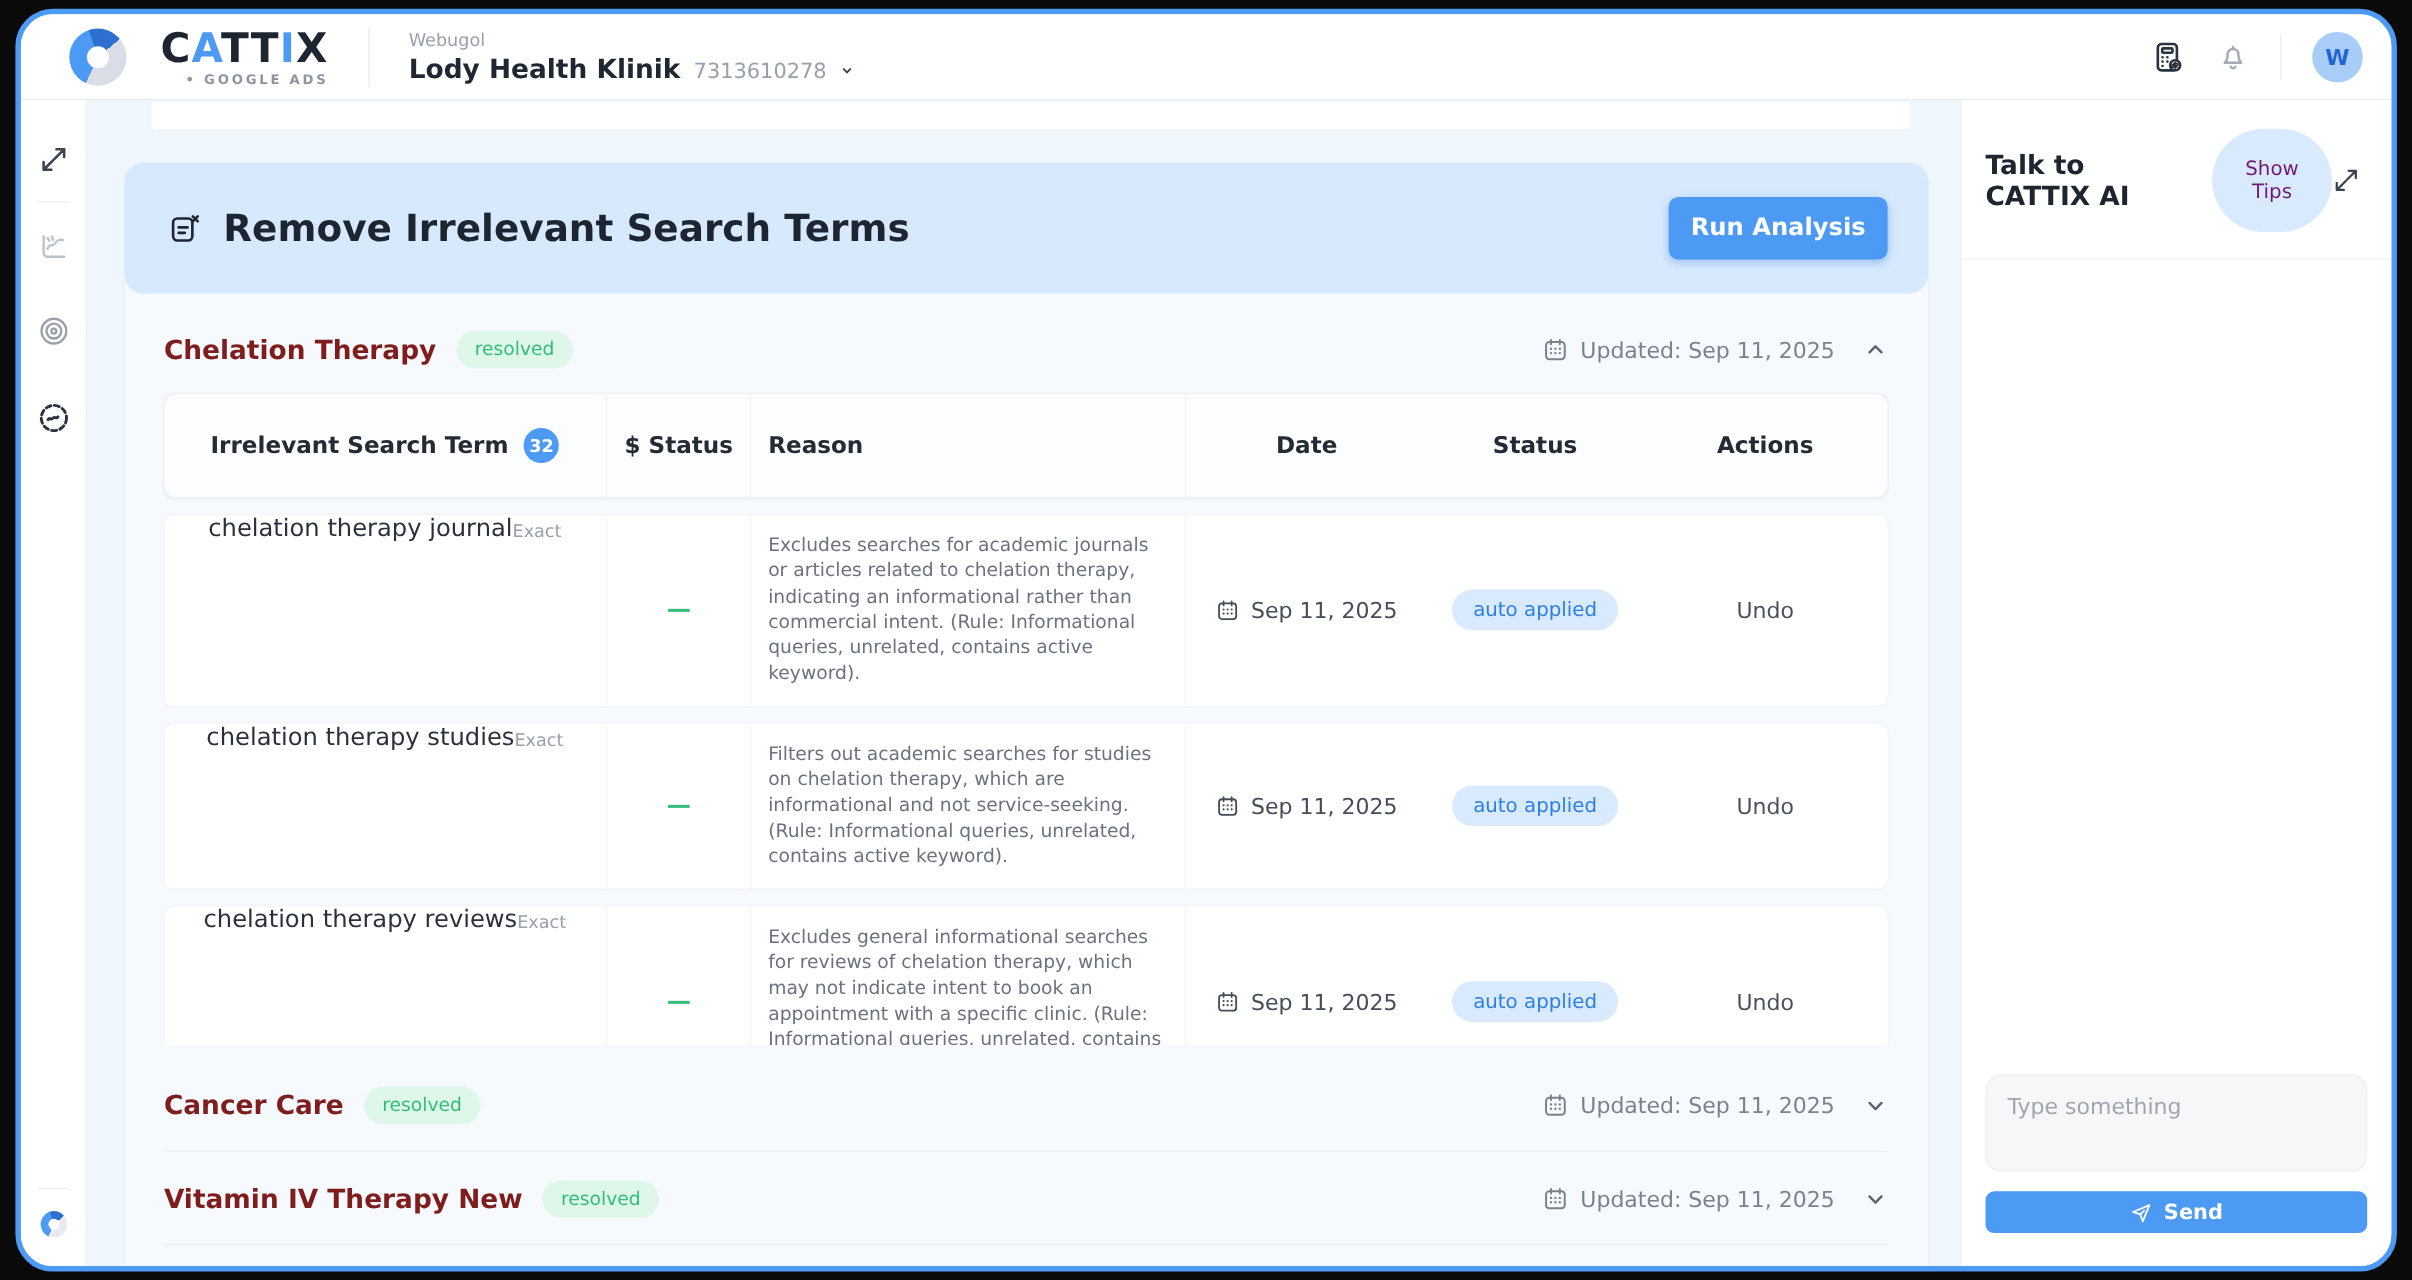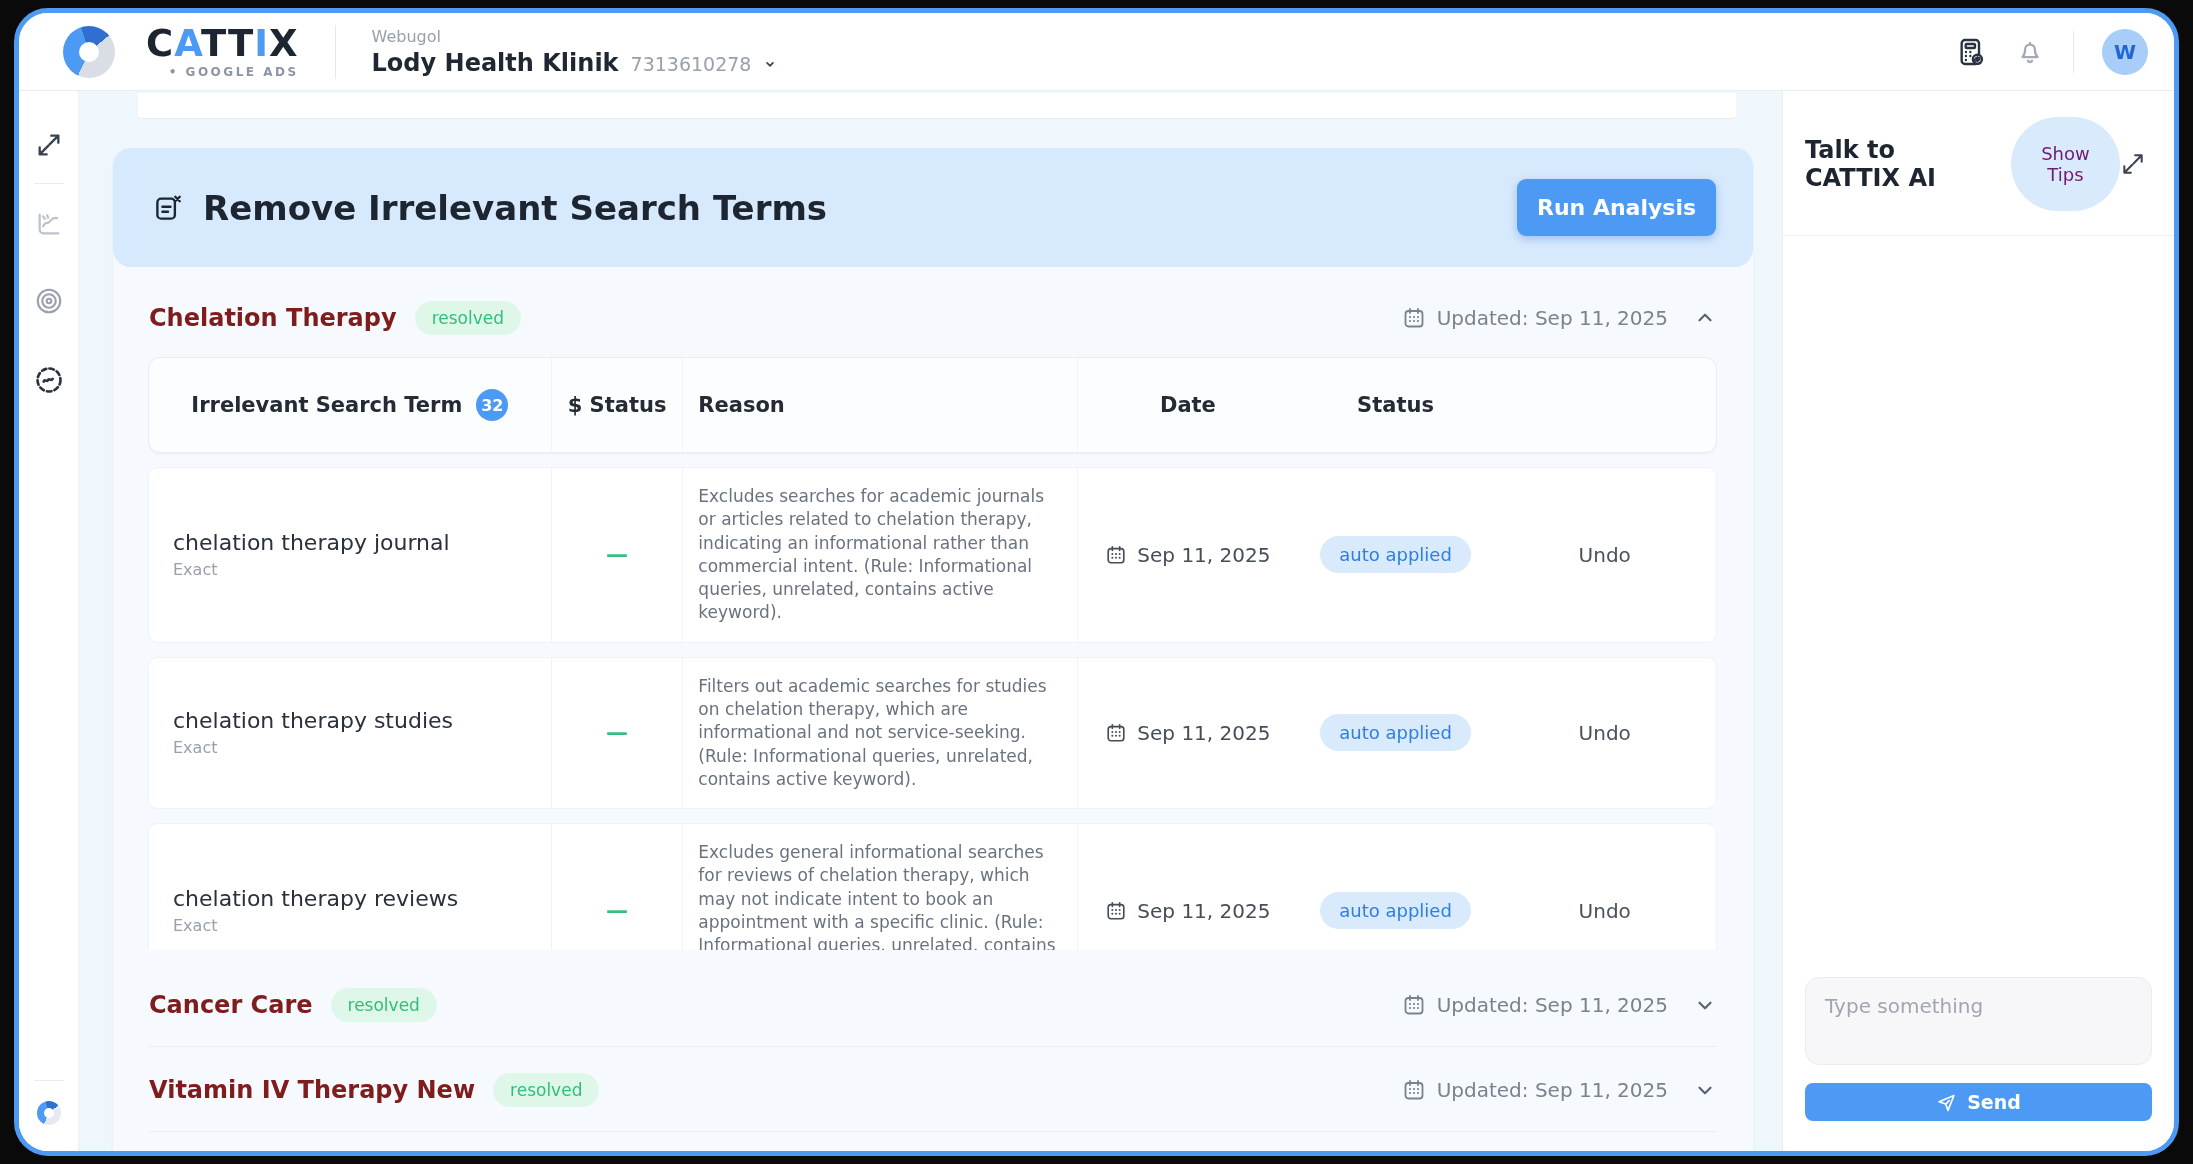--- a/index.html
+++ b/index.html
@@ -65,21 +65,21 @@
                 padding:7px 17px; margin-left:18px; }
   .updated { margin-left:auto; display:flex; align-items:center; gap:11px;
              color:#7a828e; font-size:20px; }
   .chev-btn { background:none; border:none; margin-left:26px; cursor:pointer; display:flex; }
 
   
   .table-clip { height:593px; overflow:hidden; margin:22px 36px 0 35px; }
   .thead { display:flex; background:#fcfdff; border:1px solid #e8edf3; border-radius:12px;
            height:96px; box-shadow:0 1px 3px rgba(20,40,80,.05); }
   .trow  { display:flex; background:#fff; border:1px solid #eff3f8; border-radius:10px; margin-top:14px; }
-  .c-term    { flex:0 0 25.7%; padding:0 24px; display:flex; flex-direction:column;
+  .c-term    { flex:0 0 25.7%; padding:0 24px; display:flex; flex-direction:row;
                justify-content:center; border-right:1px solid #f0f3f8; }
   .c-saving  { flex:0 0 8.4%;  display:flex; align-items:center; justify-content:center;
                border-right:1px solid #f0f3f8; }
   .c-reason  { flex:0 0 25.2%; padding:17px 15px; display:flex; align-items:center;
                border-right:1px solid #f0f3f8; }
   .c-date    { flex:0 0 14%;   display:flex; align-items:center; justify-content:center; gap:10px; }
   .c-status  { flex:0 0 12.5%; display:flex; align-items:center; justify-content:center; }
   .c-actions { flex:1;         display:flex; align-items:center; justify-content:center; }
   .th { font-size:21px; font-weight:600; color:#242b35; }
   .th-term { flex-direction:row; align-items:center; gap:14px; }
@@ -240,20 +240,21 @@
         <div class="table-clip">
           <div class="thead">
             <div class="c-term th th-term">
               <span>Irrelevant Search Term</span>
               <span class="count-badge">32</span>
             </div>
             <div class="c-saving th">$ Status</div>
             <div class="c-reason th">Reason</div>
             <div class="c-date th">Date</div>
             <div class="c-status th">Status</div>
+            <div class="c-actions th">Actions</div>
           </div>
 
           <div class="trow">
             <div class="c-term">
               <span class="term">chelation therapy journal</span>
               <span class="match">Exact</span>
             </div>
             <div class="c-saving">
                 <span class="dash">—</span>
               </div>

